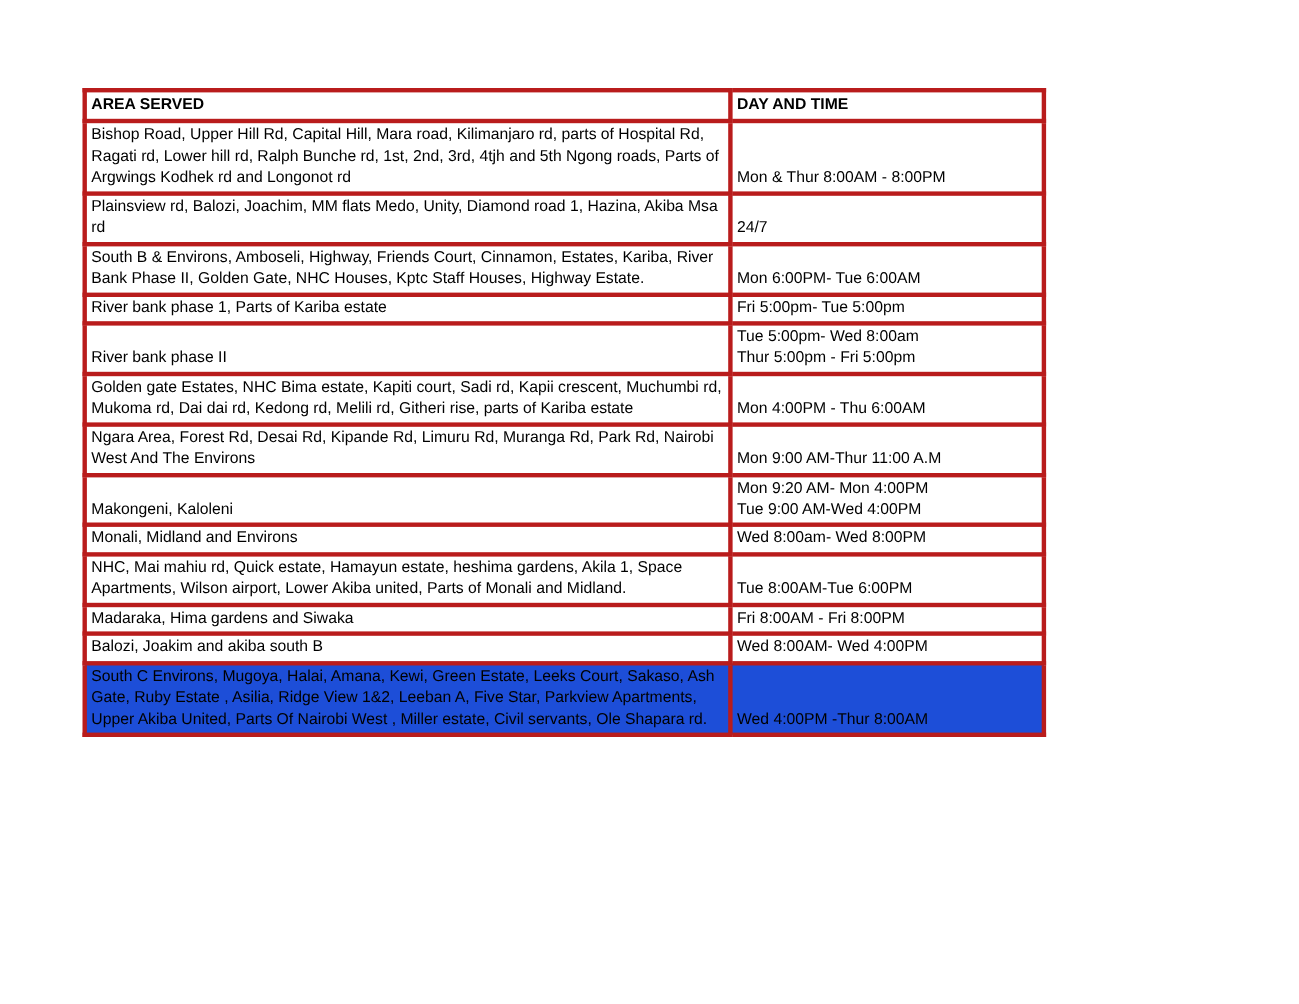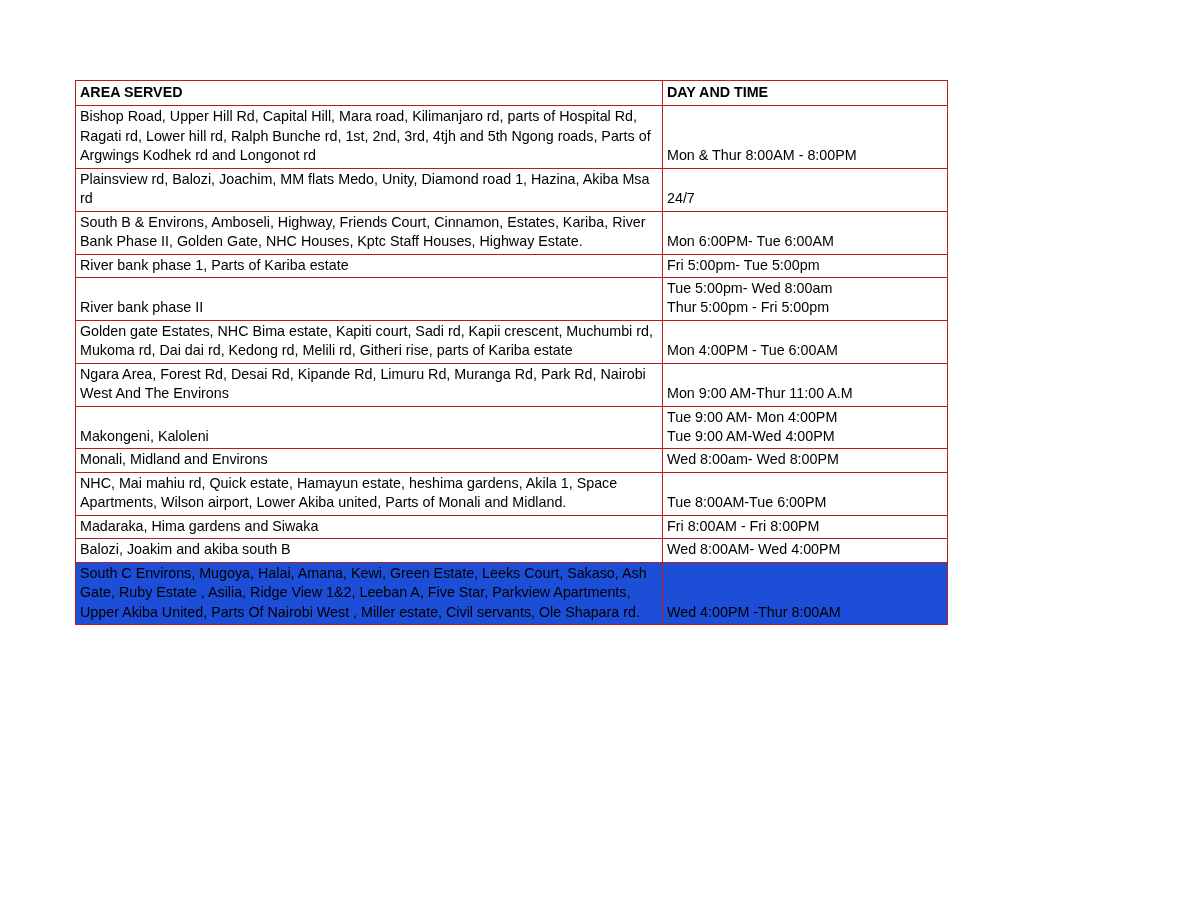--- a/index.html
+++ b/index.html
@@ -24,21 +24,21 @@
     left: 75px;
     top: 80px;
     width: 872px;
   }
   table.schedule {
     border-collapse: collapse;
     width: 872px;
     table-layout: fixed;
   }
   table.schedule td, table.schedule th {
-    border: 1px solid #b91c1c;
+    border: 4px solid #b91c1c;
     vertical-align: bottom;
     padding: 1px 4px 2px 4px;
     font-size: 14.3px;
     line-height: 1.36;
     text-align: left;
     font-weight: normal;
   }
   table.schedule col.area { width: 587px; }
   table.schedule col.time { width: 285px; }
   table.schedule th {
@@ -108,33 +108,33 @@
           <tr>
             <td class="area-cell">River bank phase II</td>
             <td class="time-cell">
               <span class="tline">Tue 5:00pm- Wed 8:00am</span>
               <span class="tline">Thur 5:00pm - Fri 5:00pm</span>
             </td>
           </tr>
           <tr>
             <td class="area-cell pad-top-2">Golden gate Estates, NHC Bima estate, Kapiti court, Sadi rd, Kapii crescent, Muchumbi rd, Mukoma rd, Dai dai rd, Kedong rd, Melili rd, Githeri rise, parts of Kariba estate</td>
             <td class="time-cell">
-              <span class="tline">Mon 4:00PM - Tue 6:00AM</span>
+              <span class="tline">Mon 4:00PM - Thu 6:00AM</span>
             </td>
           </tr>
           <tr>
             <td class="area-cell pad-top-2">Ngara Area, Forest Rd, Desai Rd, Kipande Rd, Limuru Rd, Muranga Rd, Park Rd, Nairobi West And The Environs</td>
             <td class="time-cell">
               <span class="tline">Mon 9:00 AM-Thur 11:00 A.M</span>
             </td>
           </tr>
           <tr>
             <td class="area-cell">Makongeni, Kaloleni</td>
             <td class="time-cell">
-              <span class="tline">Tue 9:00 AM- Mon 4:00PM</span>
+              <span class="tline">Mon 9:20 AM- Mon 4:00PM</span>
               <span class="tline">Tue 9:00 AM-Wed 4:00PM</span>
             </td>
           </tr>
           <tr>
             <td class="area-cell">Monali, Midland and Environs</td>
             <td class="time-cell">
               <span class="tline">Wed 8:00am- Wed 8:00PM</span>
             </td>
           </tr>
           <tr>

